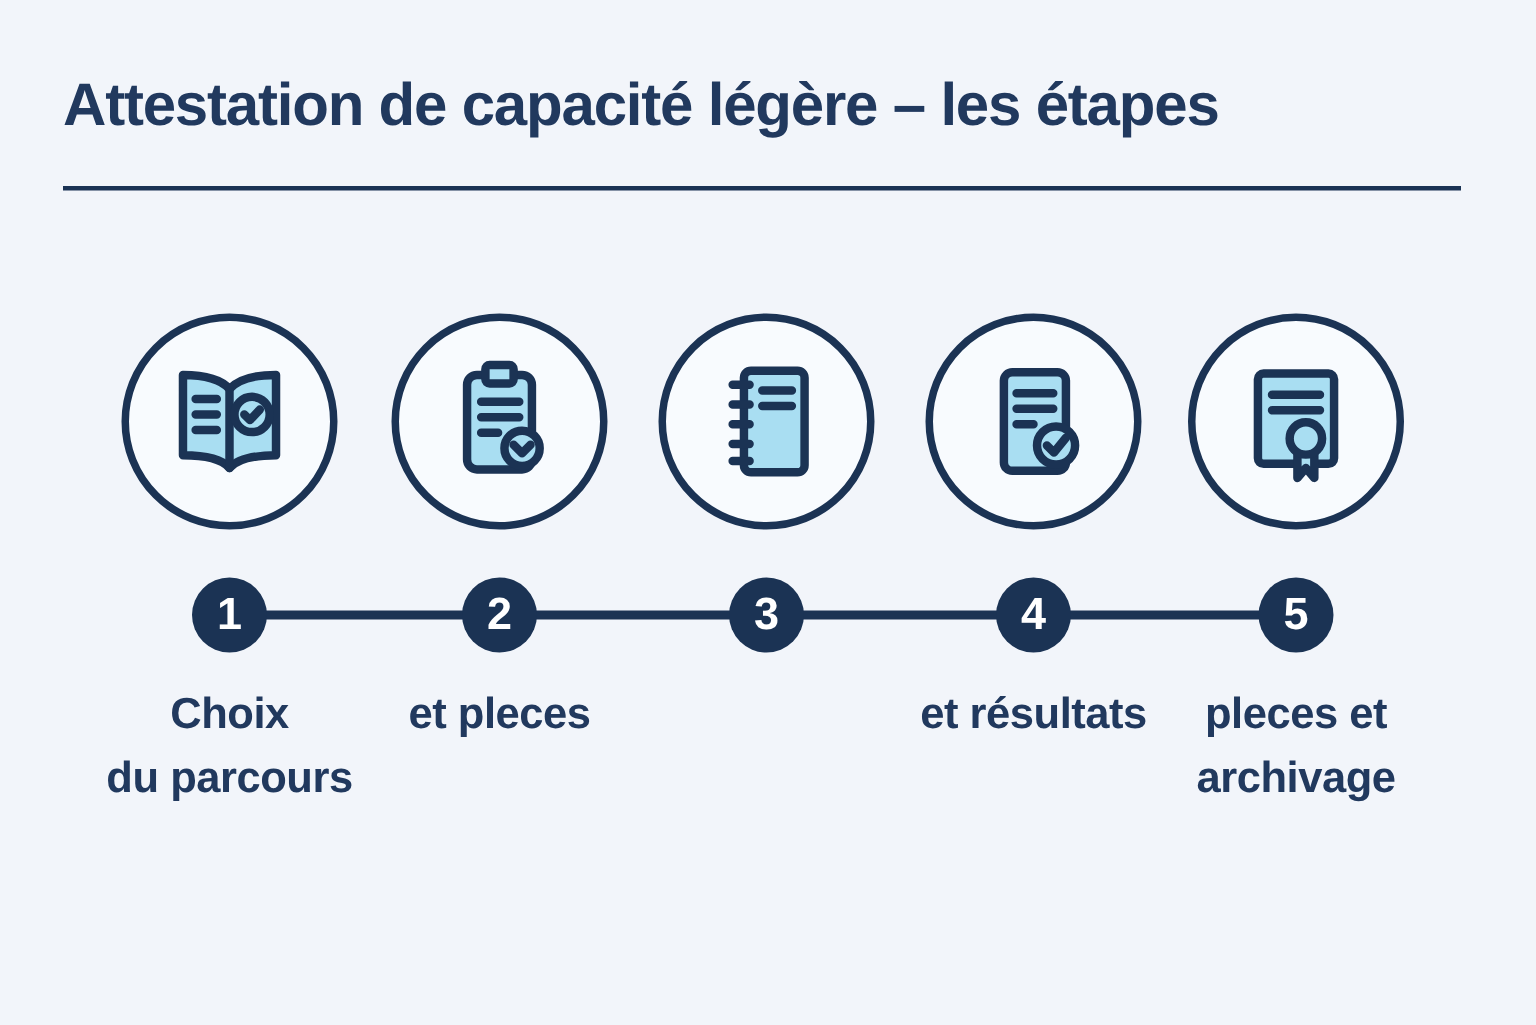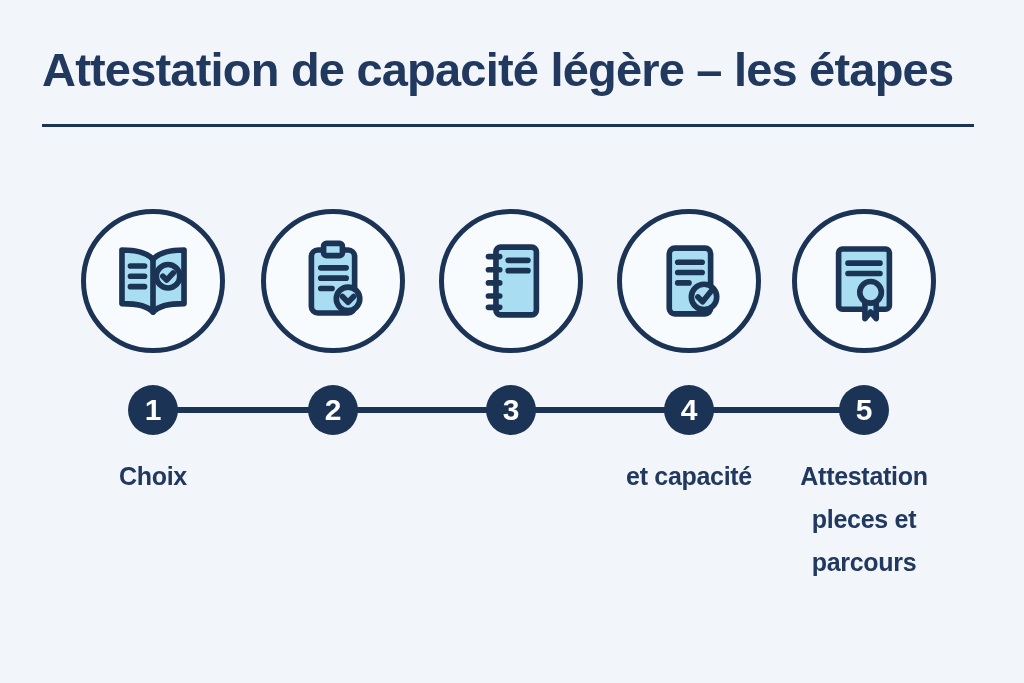--- a/index.html
+++ b/index.html
@@ -16,21 +16,21 @@
     width: 1024px;
     height: 683px;
     background: var(--bg);
     overflow: hidden;
     font-family: "Liberation Sans", "DejaVu Sans", sans-serif;
   }
   .title {
     position: absolute;
     left: 42px;
     top: 46px;
-    font-size: 47px;
+    font-size: 40px;
     line-height: 48px;
     font-weight: bold;
     letter-spacing: -0.8px;
     color: var(--navy-text);
     white-space: nowrap;
   }
   .title-rule {
     position: absolute;
     left: 42px;
     top: 124px;
@@ -92,21 +92,21 @@
     justify-content: center;
   }
   .step-label {
     position: absolute;
     top: 246px;
     left: 50%;
     transform: translateX(-50%);
     width: 200px;
     text-align: center;
     color: var(--navy-text);
-    font-size: 25px;
+    font-size: 29px;
     font-weight: 600;
     line-height: 43px;
     letter-spacing: -0.3px;
   }
   
   .s {
     fill: none;
     stroke: var(--navy-stroke);
     stroke-width: 6;
     stroke-linecap: round;
@@ -136,35 +136,37 @@
         <path class="fs" d="M50 27 C44 20 31 17 17 17 L17 74 C31 74 44 76 50 83 C56 76 69 74 83 74 L83 17 C69 17 56 20 50 27 Z"></path>
         <path class="s" d="M50 27 L50 83"></path>
         <path class="s" d="M26 34 H41 M26 45 H41 M26 56 H41"></path>
         <circle class="fs" cx="66" cy="45" r="12.5"></circle>
         <path class="s" d="M60.5 45 L64.5 49 L71.5 41.5"></path>
       </svg>
     </div>
     <div class="num-dot">1</div>
     <div class="step-label">
       <div>Choix</div>
+      <div>du parcours</div>
     </div>
   </div>
 
   <div class="step step-2">
     <div class="icon-circle">
       <svg viewBox="0 0 100 100">
         <rect class="fs" x="27" y="17" width="46" height="67" rx="7"></rect>
         <rect class="fs" x="40" y="10" width="20" height="13" rx="3"></rect>
         <path class="s" d="M37 36 H64 M37 47 H64 M37 58 H49"></path>
         <circle class="fs" cx="66" cy="69" r="12.5"></circle>
         <path class="s" d="M60 66.5 L66 72.5 L72 66.5"></path>
       </svg>
     </div>
     <div class="num-dot">2</div>
     <div class="step-label">
+      <div>et pleces</div>
     </div>
   </div>
 
   <div class="step step-3">
     <div class="icon-circle">
       <svg viewBox="0 0 100 100">
         <rect class="fs" x="34" y="14" width="43" height="72" rx="5"></rect>
         <path class="s" d="M26 24 H38 M26 38 H38 M26 52 H38 M26 66 H38 M26 78 H38"></path>
         <path class="s" d="M47 28 H68 M47 39 H68"></path>
       </svg>
@@ -176,34 +178,33 @@
     <div class="icon-circle">
       <svg viewBox="0 0 100 100">
         <rect class="fs" x="29" y="15" width="44" height="70" rx="6"></rect>
         <path class="s" d="M38 30 H64 M38 41 H64 M38 52 H50"></path>
         <circle class="fs" cx="66" cy="67" r="13.5"></circle>
         <path class="s" d="M59.5 67 L64.5 72 L73 61.5"></path>
       </svg>
     </div>
     <div class="num-dot">4</div>
     <div class="step-label">
-      <div>et capacité</div>
+      <div>et résultats</div>
     </div>
   </div>
 
   <div class="step step-5">
     <div class="icon-circle">
       <svg viewBox="0 0 100 100">
         <rect class="fs" x="23" y="16" width="54" height="64" rx="4"></rect>
         <path class="s" d="M33 31 H67 M33 42 H67"></path>
         <path class="fs" d="M51 68 L51 90 L57 83 L63 90 L63 68 Z"></path>
         <circle class="fs" cx="57" cy="62" r="11.5"></circle>
       </svg>
     </div>
     <div class="num-dot">5</div>
     <div class="step-label">
-      <div>Attestation</div>
       <div>pleces et</div>
-      <div>parcours</div>
+      <div>archivage</div>
     </div>
   </div>
 
 </div>
 
 </body></html>

